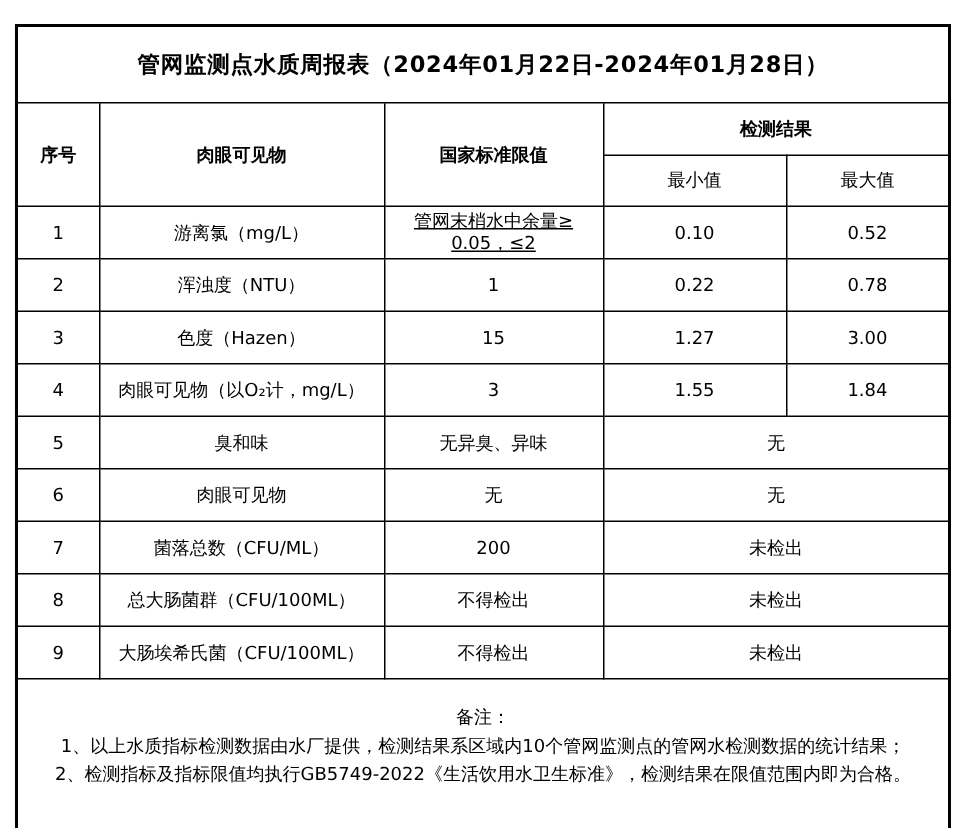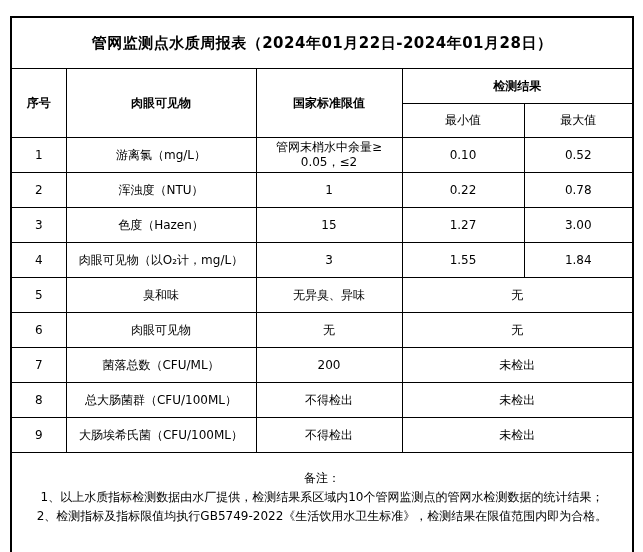--- a/index.html
+++ b/index.html
@@ -30,21 +30,21 @@
   }
   td.title-cell {
     height: 50px;
     font-size: 15px;
     font-weight: bold;
     letter-spacing: 0.5px;
   }
   tr.header-row-1 td { height: 34px; font-weight: bold; }
   tr.header-row-2 td { height: 33px; }
   tr.data-row td { height: 34px; }
-  .limit-two-line span { display: block; line-height: 15px; }
+  .limit-two-line span { display: block; line-height: 15px; text-decoration: underline; }
   td.notes-cell {
     height: 86px;
     text-align: center;
     vertical-align: top;
     padding: 16px 5px 0 5px;
   }
   .note-line {
     display: block;
     font-size: 12px;
     line-height: 19px;

